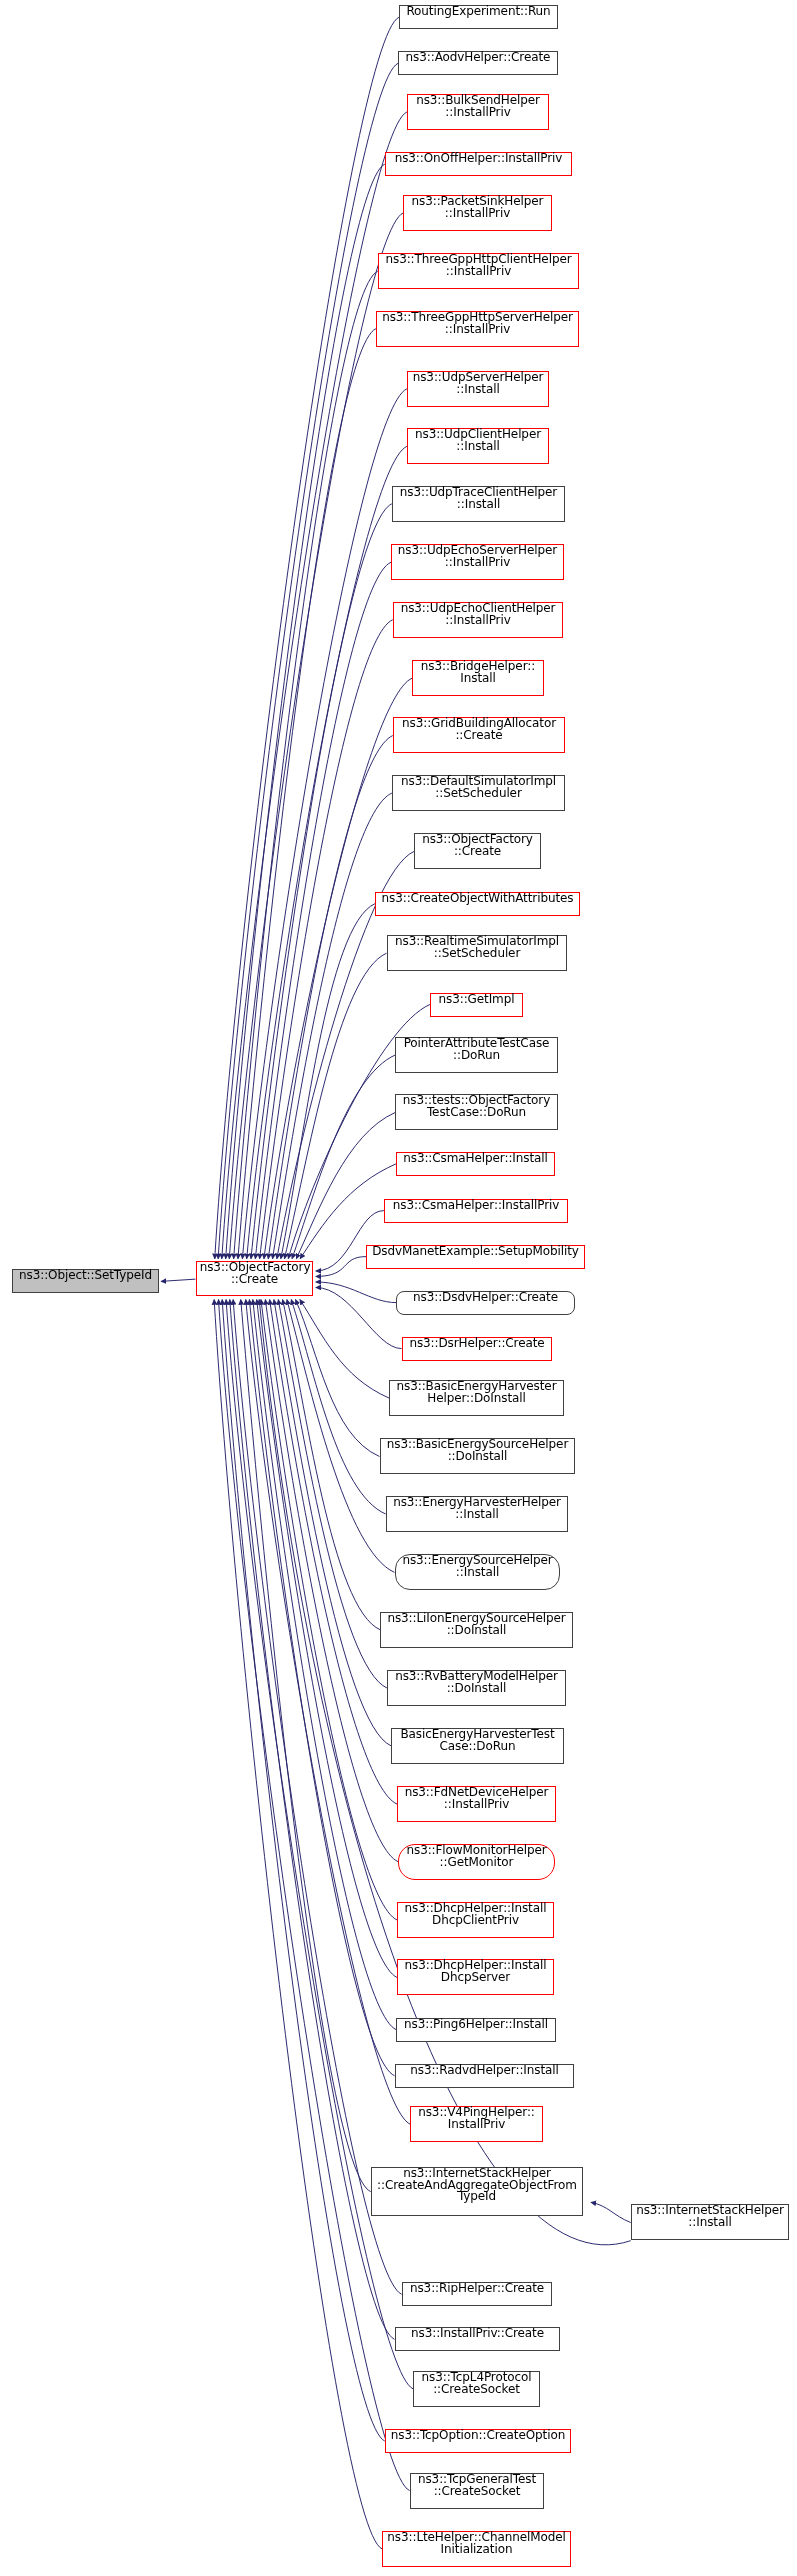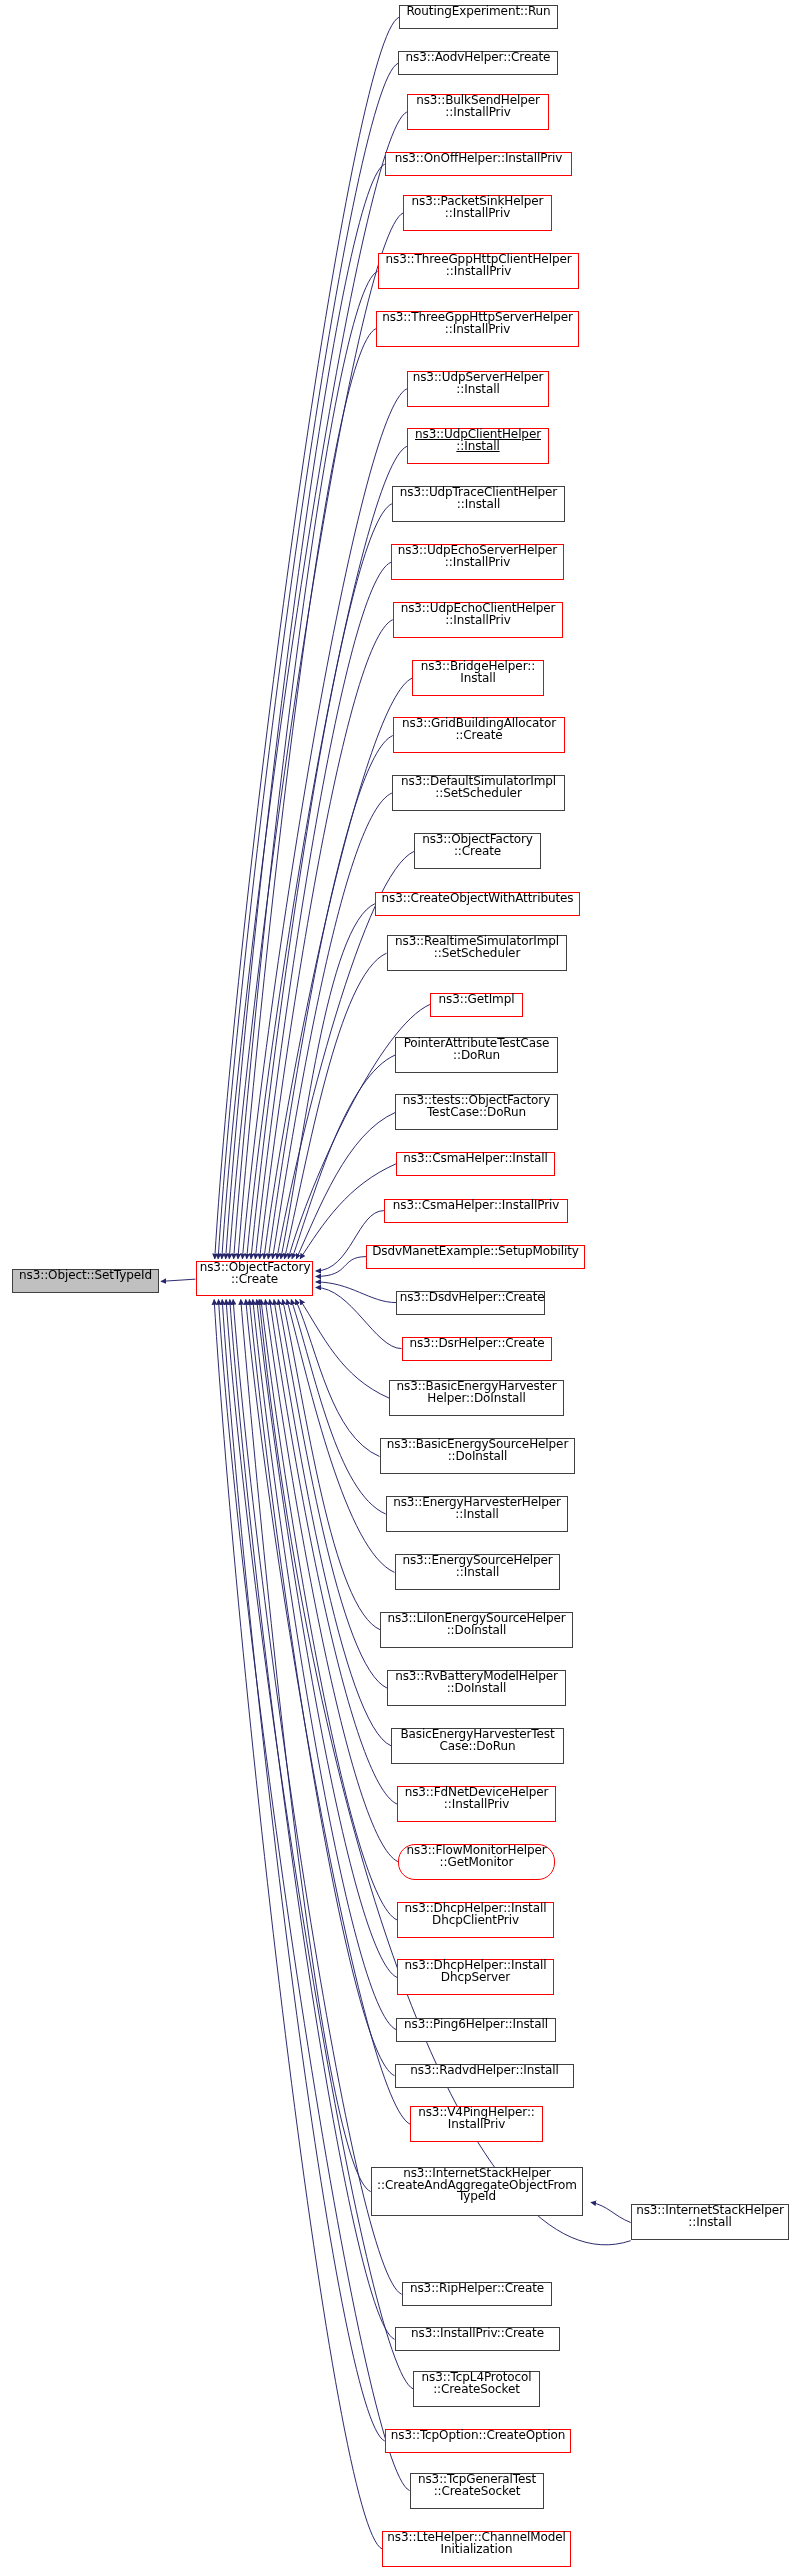--- a/index.html
+++ b/index.html
@@ -125,21 +125,21 @@
 ::InstallPriv</span></div>
       <div class="node red" style="left: 385px; top: 152px; width: 187px; height: 24px;"><span class="lbl">ns3::OnOffHelper::InstallPriv</span></div>
       <div class="node red" style="left: 403px; top: 195px; width: 149px; height: 36px;"><span class="lbl">ns3::PacketSinkHelper
 ::InstallPriv</span></div>
       <div class="node red" style="left: 378px; top: 253px; width: 201px; height: 36px;"><span class="lbl">ns3::ThreeGppHttpClientHelper
 ::InstallPriv</span></div>
       <div class="node red" style="left: 376px; top: 311px; width: 203px; height: 36px;"><span class="lbl">ns3::ThreeGppHttpServerHelper
 ::InstallPriv</span></div>
       <div class="node red" style="left: 407px; top: 371px; width: 142px; height: 36px;"><span class="lbl">ns3::UdpServerHelper
 ::Install</span></div>
-      <div class="node red" style="left: 407px; top: 428px; width: 142px; height: 36px; text-decoration: underline;"><span class="lbl">ns3::UdpClientHelper
+      <div class="node red" style="left: 407px; top: 428px; width: 142px; height: 36px;"><span class="lbl">ns3::UdpClientHelper
 ::Install</span></div>
       <div class="node" style="left: 392px; top: 486px; width: 173px; height: 36px;"><span class="lbl">ns3::UdpTraceClientHelper
 ::Install</span></div>
       <div class="node red" style="left: 391px; top: 544px; width: 173px; height: 36px;"><span class="lbl">ns3::UdpEchoServerHelper
 ::InstallPriv</span></div>
       <div class="node red" style="left: 393px; top: 602px; width: 170px; height: 36px;"><span class="lbl">ns3::UdpEchoClientHelper
 ::InstallPriv</span></div>
       <div class="node red" style="left: 412px; top: 660px; width: 132px; height: 36px;"><span class="lbl">ns3::BridgeHelper::
 Install</span></div>
       <div class="node red" style="left: 393px; top: 717px; width: 172px; height: 36px;"><span class="lbl">ns3::GridBuildingAllocator
@@ -152,29 +152,29 @@
       <div class="node" style="left: 387px; top: 935px; width: 180px; height: 36px;"><span class="lbl">ns3::RealtimeSimulatorImpl
 ::SetScheduler</span></div>
       <div class="node red" style="left: 430px; top: 993px; width: 93px; height: 24px;"><span class="lbl">ns3::GetImpl</span></div>
       <div class="node" style="left: 395px; top: 1037px; width: 163px; height: 36px;"><span class="lbl">PointerAttributeTestCase
 ::DoRun</span></div>
       <div class="node" style="left: 395px; top: 1094px; width: 163px; height: 36px;"><span class="lbl">ns3::tests::ObjectFactory
 TestCase::DoRun</span></div>
       <div class="node red" style="left: 396px; top: 1152px; width: 159px; height: 24px;"><span class="lbl">ns3::CsmaHelper::Install</span></div>
       <div class="node red" style="left: 384px; top: 1199px; width: 184px; height: 24px;"><span class="lbl">ns3::CsmaHelper::InstallPriv</span></div>
       <div class="node red" style="left: 366px; top: 1245px; width: 219px; height: 24px;"><span class="lbl">DsdvManetExample::SetupMobility</span></div>
-      <div class="node" style="left: 396px; top: 1291px; width: 149px; height: 24px;"><span class="lbl">ns3::DsdvHelper::Create</span></div>
+      <div class="node" style="left: 396px; top: 1291px; width: 179px; height: 24px; border-radius: 8px;"><span class="lbl">ns3::DsdvHelper::Create</span></div>
       <div class="node red" style="left: 402px; top: 1337px; width: 150px; height: 24px;"><span class="lbl">ns3::DsrHelper::Create</span></div>
       <div class="node" style="left: 389px; top: 1380px; width: 175px; height: 36px;"><span class="lbl">ns3::BasicEnergyHarvester
 Helper::DoInstall</span></div>
       <div class="node" style="left: 380px; top: 1438px; width: 195px; height: 36px;"><span class="lbl">ns3::BasicEnergySourceHelper
 ::DoInstall</span></div>
       <div class="node" style="left: 386px; top: 1496px; width: 182px; height: 36px;"><span class="lbl">ns3::EnergyHarvesterHelper
 ::Install</span></div>
-      <div class="node" style="left: 395px; top: 1554px; width: 165px; height: 36px;"><span class="lbl">ns3::EnergySourceHelper
+      <div class="node" style="left: 395px; top: 1554px; width: 165px; height: 36px; border-radius: 15px;"><span class="lbl">ns3::EnergySourceHelper
 ::Install</span></div>
       <div class="node" style="left: 380px; top: 1612px; width: 193px; height: 36px;"><span class="lbl">ns3::LiIonEnergySourceHelper
 ::DoInstall</span></div>
       <div class="node" style="left: 387px; top: 1670px; width: 179px; height: 36px;"><span class="lbl">ns3::RvBatteryModelHelper
 ::DoInstall</span></div>
       <div class="node" style="left: 391px; top: 1728px; width: 173px; height: 36px;"><span class="lbl">BasicEnergyHarvesterTest
 Case::DoRun</span></div>
       <div class="node red" style="left: 397px; top: 1786px; width: 159px; height: 36px;"><span class="lbl">ns3::FdNetDeviceHelper
 ::InstallPriv</span></div>
       <div class="node red" style="left: 398px; top: 1844px; width: 157px; height: 36px; border-radius: 17px;"><span class="lbl">ns3::FlowMonitorHelper

